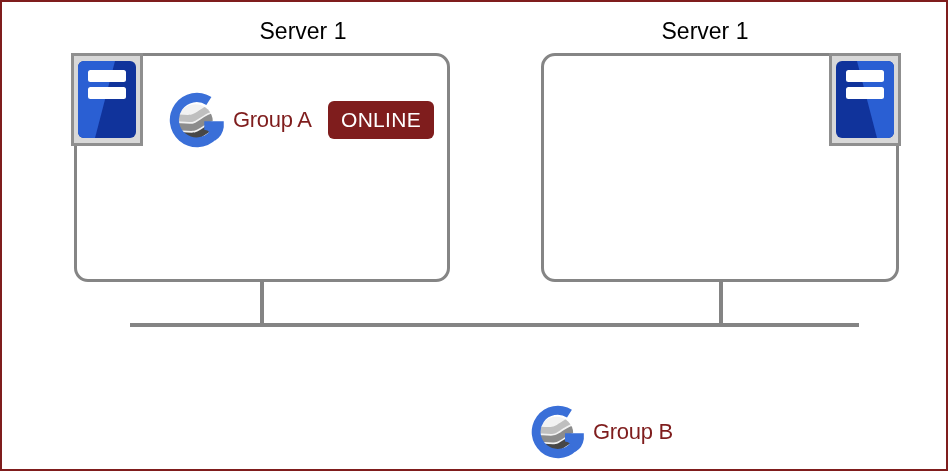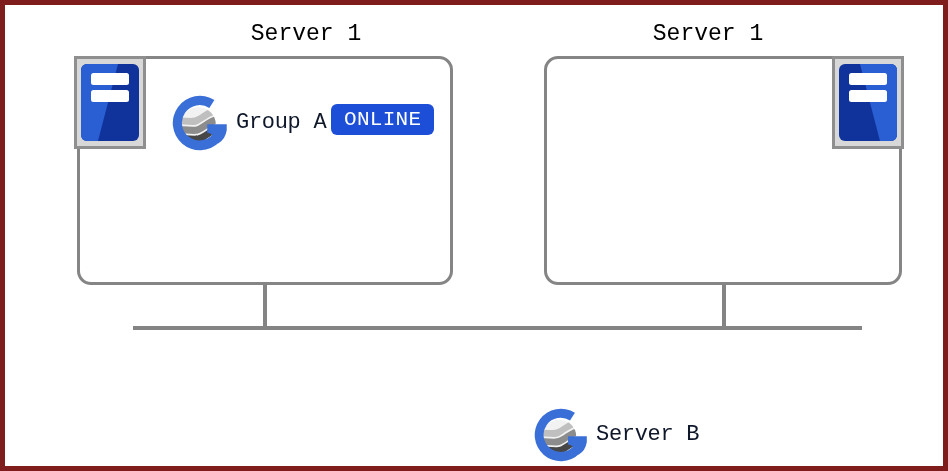--- a/index.html
+++ b/index.html
@@ -6,23 +6,22 @@
   html, body { background: #fff; }
   body {
     font-family: "Liberation Sans", "DejaVu Sans", sans-serif;
     color: #000;
   }
   .canvas {
     position: relative;
     width: 948px;
     height: 471px;
     background: #ffffff;
-    border: 5px solid #7f1d1d;
+    border: 2px solid #7f1d1d;
     overflow: hidden;
-    font-family: Liberation Mono, monospace;
   }
   .server-title {
     position: absolute;
     top: 16px;
     width: 160px;
     text-align: center;
     font-size: 23px;
     line-height: 26px;
     color: #000000;
     white-space: nowrap;
@@ -56,40 +55,40 @@
   #server2-icon svg { transform: scaleX(-1); }
   .server-icon-frame svg { width: 58px; height: 77px; display: block; }
   .group-logo { position: absolute; display: block; }
   #groupA-logo { left: 166px; top: 89px;  width: 58px; height: 58px; }
   #groupB-logo { left: 528px; top: 402px; width: 56px; height: 56px; }
   .group-label {
     position: absolute;
     font-size: 22px;
     letter-spacing: -0.3px;
     line-height: 26px;
-    color: #0f172a;
+    color: #7f1d1d;
     white-space: nowrap;
   }
   #groupA-label { left: 231px; top: 105px; }
   #groupB-label { left: 591px; top: 417px; }
   .status-badge {
     position: absolute;
     display: inline-flex;
     align-items: center;
     justify-content: center;
     border-radius: 6px;
     color: #ffffff;
     font-size: 21px;
     letter-spacing: 0.3px;
     white-space: nowrap;
   }
   #groupA-badge {
     left: 326px; top: 99px;
-    height: 31px; padding: 0 13px;
-    background: #1d4ed8;
+    height: 38px; padding: 0 13px;
+    background: #7f1d1d;
   }
   #groupB-badge {
     left: 683px; top: 411px;
     height: 37px; padding: 0 10px;
     background: #969696;
   }
   .line { position: absolute; background: #848484; z-index: 1; }
   #riser1 { left: 258px; top: 279px; width: 3.5px; height: 46px; }
   #riser2 { left: 717px; top: 279px; width: 3.5px; height: 46px; }
   #bus    { left: 128px; top: 321px; width: 729px; height: 3.5px; }
@@ -155,15 +154,15 @@
 
   <svg class="group-logo" id="groupA-logo" viewBox="0 0 64 64">
     <use href="#g-logo" xlink:href="#g-logo"></use>
   </svg>
   <div class="group-label" id="groupA-label">Group A</div>
   <div class="status-badge" id="groupA-badge">ONLINE</div>
 
   <svg class="group-logo" id="groupB-logo" viewBox="0 0 64 64">
     <use href="#g-logo" xlink:href="#g-logo"></use>
   </svg>
-  <div class="group-label" id="groupB-label">Server B</div>
+  <div class="group-label" id="groupB-label">Group B</div>
 
 </div>
 
 </body></html>

